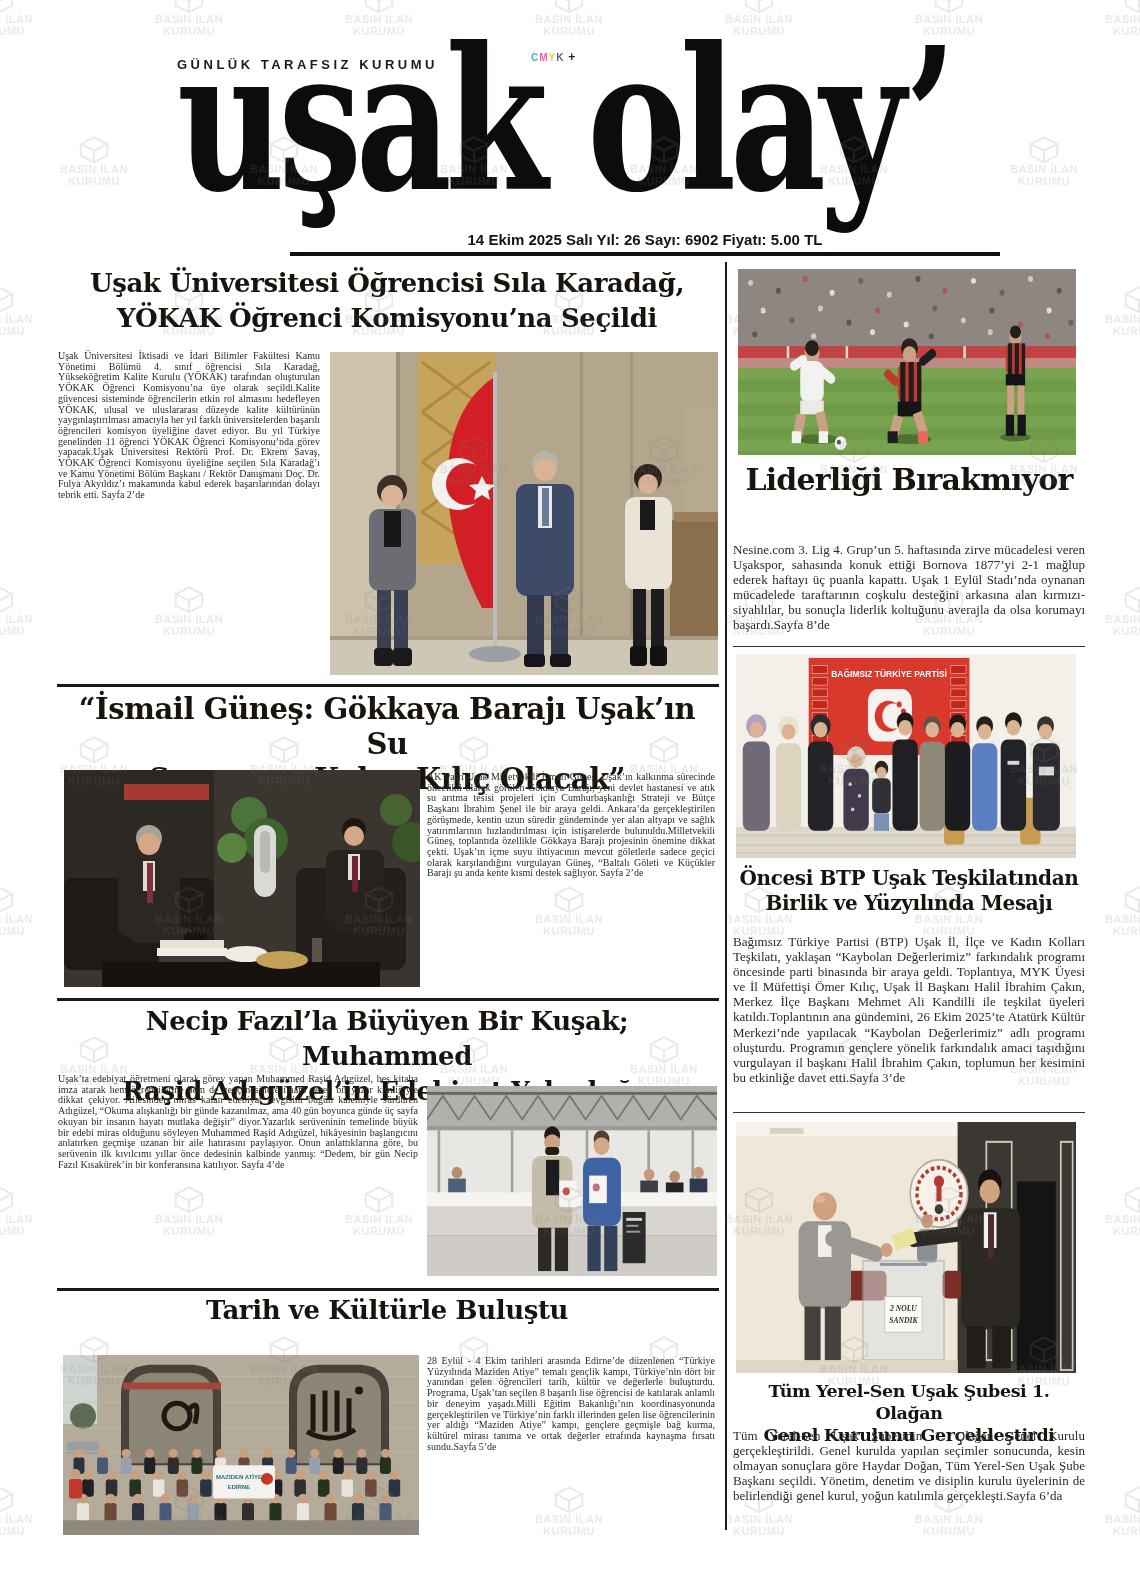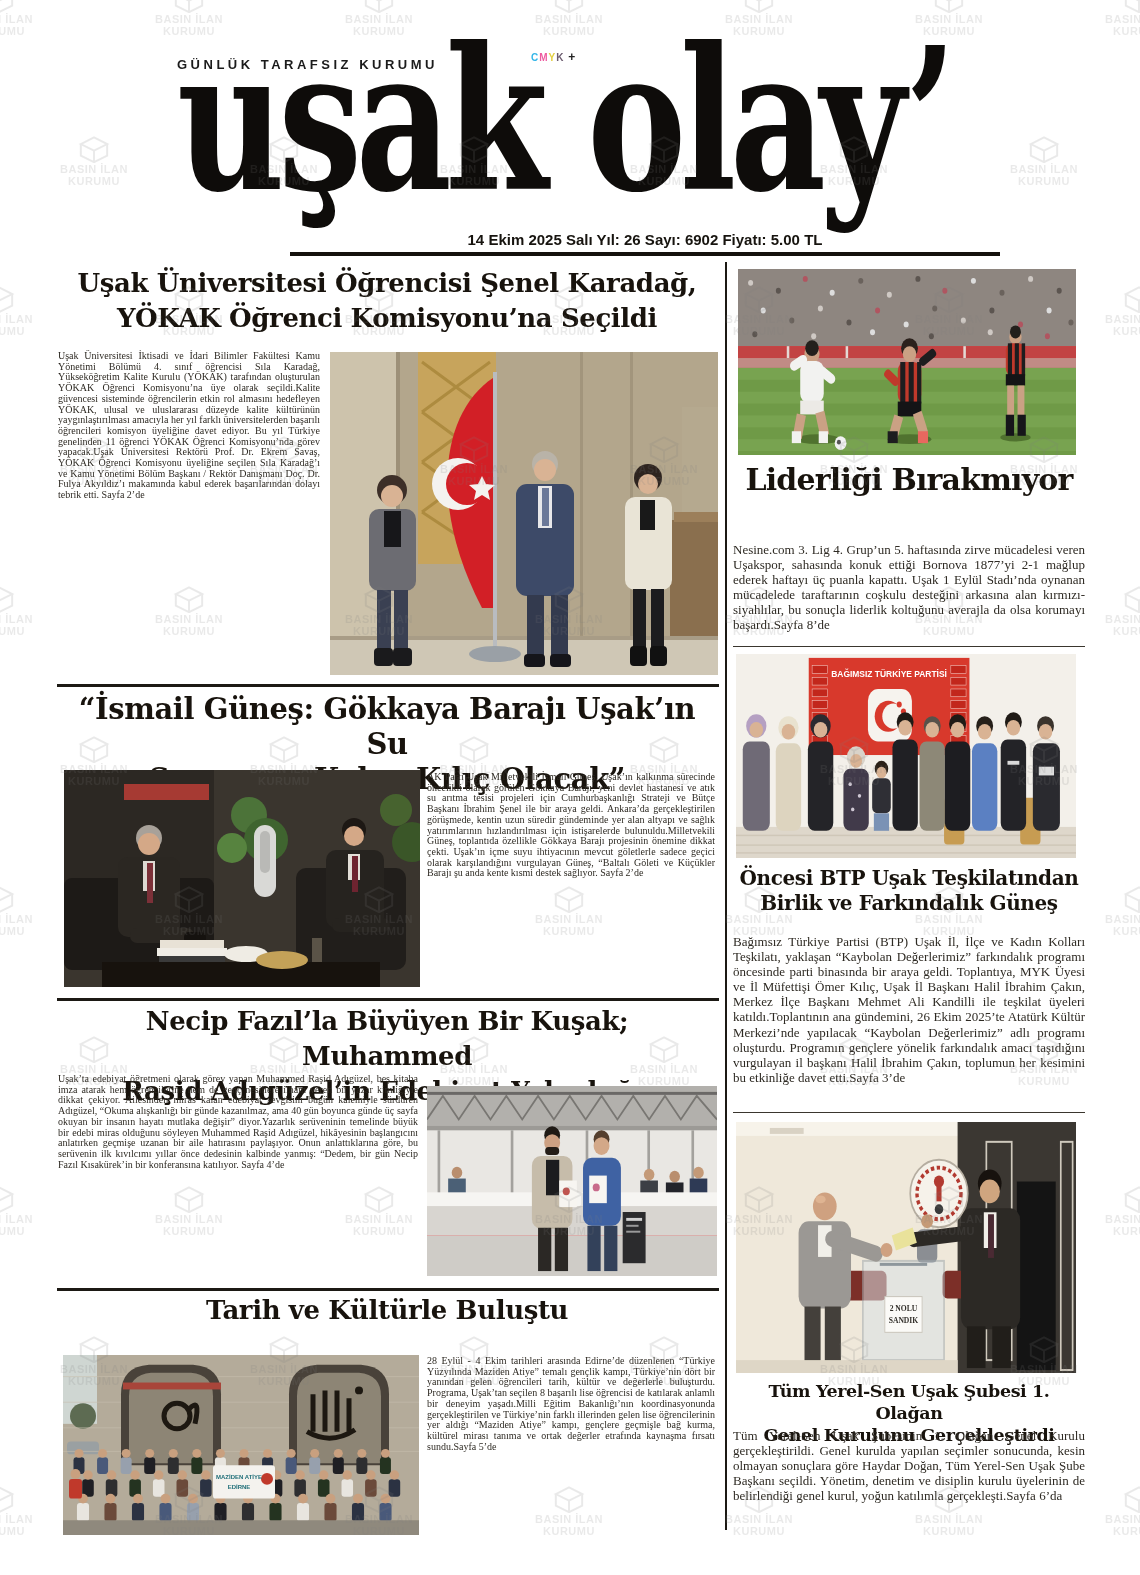--- a/index.html
+++ b/index.html
@@ -51,21 +51,21 @@
 
     <div class="vrule" style="left:725px;top:262px;height:1268px;"></div>
     <div class="hrule" style="left:57px;top:684px;width:662px;"></div>
     <div class="hrule" style="left:57px;top:998px;width:662px;"></div>
     <div class="hrule" style="left:57px;top:1288px;width:662px;"></div>
     <div class="thinrule" style="left:733px;top:646px;width:352px;"></div>
     <div class="thinrule" style="left:733px;top:1112px;width:352px;"></div>
 
     <article>
       <div class="abs hl" style="left:57px;top:266px;width:660px;font-size:26px;line-height:35px;">
-        <div>Uşak Üniversitesi Öğrencisi Şenel Karadağ,</div>
+        <div>Uşak Üniversitesi Öğrencisi Sıla Karadağ,</div>
         <div>YÖKAK Öğrenci Komisyonu’na Seçildi</div>
       </div>
       <p class="abs body-text left-body" style="left:58px;top:351px;width:262px;margin:0;">Uşak Üniversitesi İktisadi ve İdari Bilimler Fakültesi Kamu Yönetimi Bölümü 4. sınıf öğrencisi Sıla Karadağ, Yükseköğretim Kalite Kurulu (YÖKAK) tarafından oluşturulan YÖKAK Öğrenci Komisyonu’na üye olarak seçildi.Kalite güvencesi sisteminde öğrencilerin etkin rol almasını hedefleyen YÖKAK, ulusal ve uluslararası düzeyde kalite kültürünün yaygınlaştırılması amacıyla her yıl farklı üniversitelerden başarılı öğrencileri komisyon üyeliğine davet ediyor. Bu yıl Türkiye genelinden 11 öğrenci YÖKAK Öğrenci Komisyonu’nda görev yapacak.Uşak Üniversitesi Rektörü Prof. Dr. Ekrem Savaş, YÖKAK Öğrenci Komisyonu üyeliğine seçilen Sıla Karadağ’ı ve Kamu Yönetimi Bölüm Başkanı / Rektör Danışmanı Doç. Dr. Fulya Akyıldız’ı makamında kabul ederek başarılarından dolayı tebrik etti. Sayfa 2’de</p>
       <div class="photo" style="left:330px;top:352px;width:388px;height:323px;">
         <svg viewBox="0 0 388 323" preserveAspectRatio="none">
           <rect x="0" y="0" width="388" height="323" fill="#b3a68c"></rect>
           <rect x="0" y="0" width="66" height="323" fill="#cdc3ac"></rect>
           <rect x="66" y="0" width="4" height="300" fill="#9d9078"></rect>
           <rect x="250" y="0" width="3" height="290" fill="#a2957c"></rect>
           <rect x="300" y="0" width="3" height="290" fill="#a2957c"></rect>
@@ -529,27 +529,27 @@
               <rect x="321" y="110" width="14" height="4" fill="#d9d9d9"></rect>
             <circle cx="366" cy="74" r="10" fill="#3a332c"></circle>
               <circle cx="366" cy="80" r="8" fill="#d9b394"></circle>
               <rect x="351" y="92" width="32" height="90" rx="8" fill="#2a2a2f"></rect>
               <rect x="358" y="116" width="18" height="9" fill="#dddddd"></rect>
           </g>
         </svg>
       </div>
       <div class="abs hl" style="left:733px;top:866px;width:352px;font-size:20px;line-height:25px;">
         <div>Öncesi BTP Uşak Teşkilatından</div>
-        <div>Birlik ve Farkındalık Güneş</div>
+        <div>Birlik ve Yüzyılında Mesajı</div>
       </div>
       <p class="abs body-text right-body" style="left:733px;top:934px;width:352px;margin:0;">Bağımsız Türkiye Partisi (BTP) Uşak İl, İlçe ve Kadın Kolları Teşkilatı, yaklaşan “Kaybolan Değerlerimiz” farkındalık programı öncesinde parti binasında bir araya geldi. Toplantıya, MYK Üyesi ve İl Müfettişi Ömer Kılıç, Uşak İl Başkanı Halil İbrahim Çakın, Merkez İlçe Başkanı Mehmet Ali Kandilli ile teşkilat üyeleri katıldı.Toplantının ana gündemini, 26 Ekim 2025’te Atatürk Kültür Merkezi’nde yapılacak “Kaybolan Değerlerimiz” adlı programı oluşturdu. Programın gençlere yönelik farkındalık amacı taşıdığını vurgulayan il başkanı Halil İbrahim Çakın, toplumun her kesimini bu etkinliğe davet etti.Sayfa 3’de</p>
     </article>
 
     <article>
-      <div class="photo" style="left:736px;top:1122px;width:340px;height:251px;">
+      <div class="photo" style="left:736px;top:1122px;width:340px;height:251px;font-style:italic;">
         <svg viewBox="0 0 402 253" preserveAspectRatio="none">
           <rect x="0" y="0" width="402" height="253" fill="#efe8da"></rect>
           <rect x="0" y="0" width="402" height="14" fill="#f7f3ea"></rect>
           <rect x="40" y="6" width="40" height="6" fill="#d9d2c4"></rect>
           <rect x="262" y="0" width="140" height="253" fill="#3b3732"></rect>
           <rect x="296" y="20" width="30" height="220" fill="none" stroke="#cfc9bd" stroke-width="2"></rect>
           <rect x="332" y="60" width="46" height="190" fill="#141414"></rect>
           <rect x="384" y="20" width="14" height="230" fill="none" stroke="#cfc9bd" stroke-width="2"></rect>
 
           <g>

